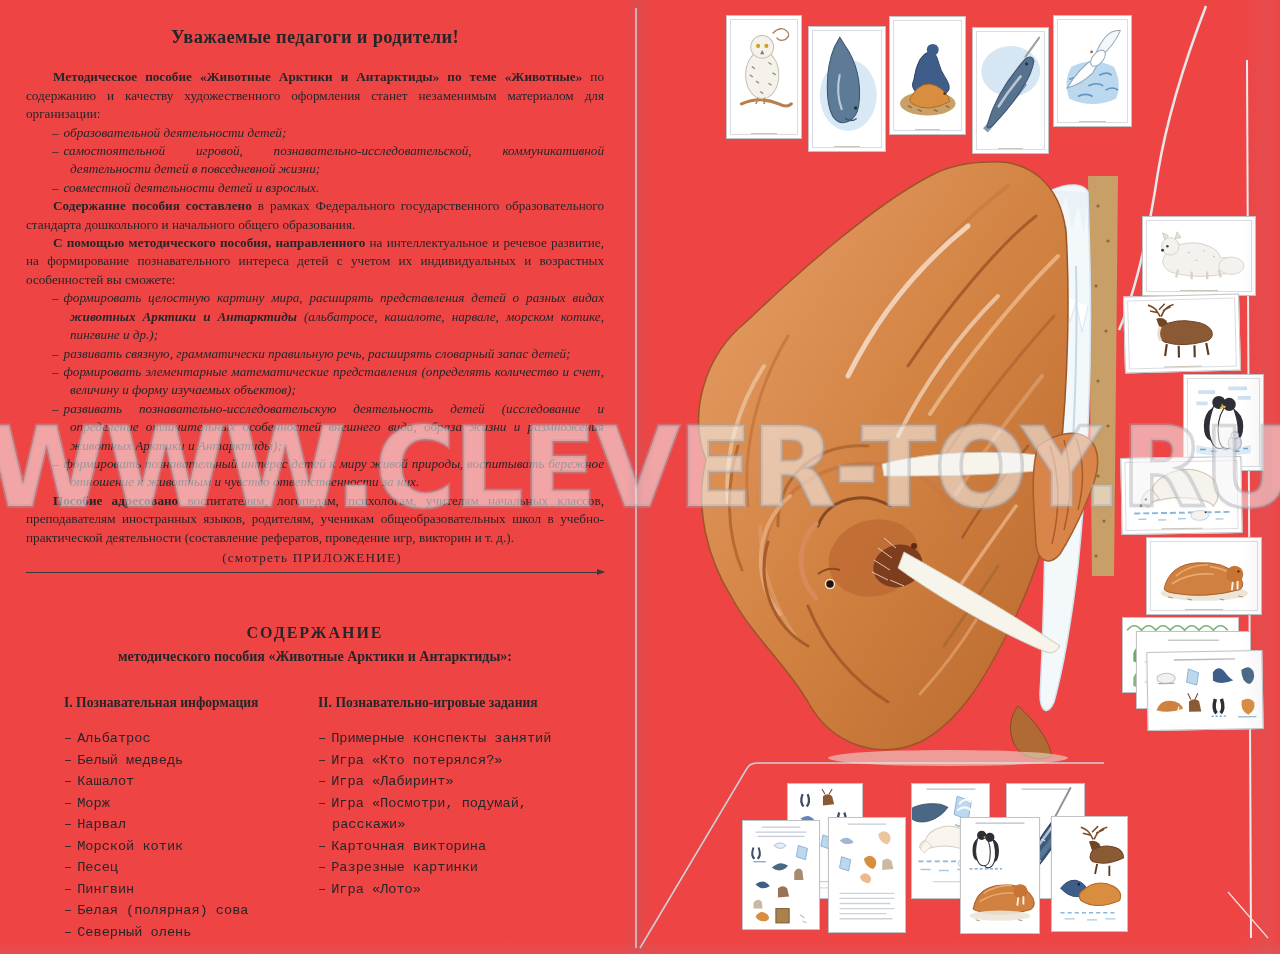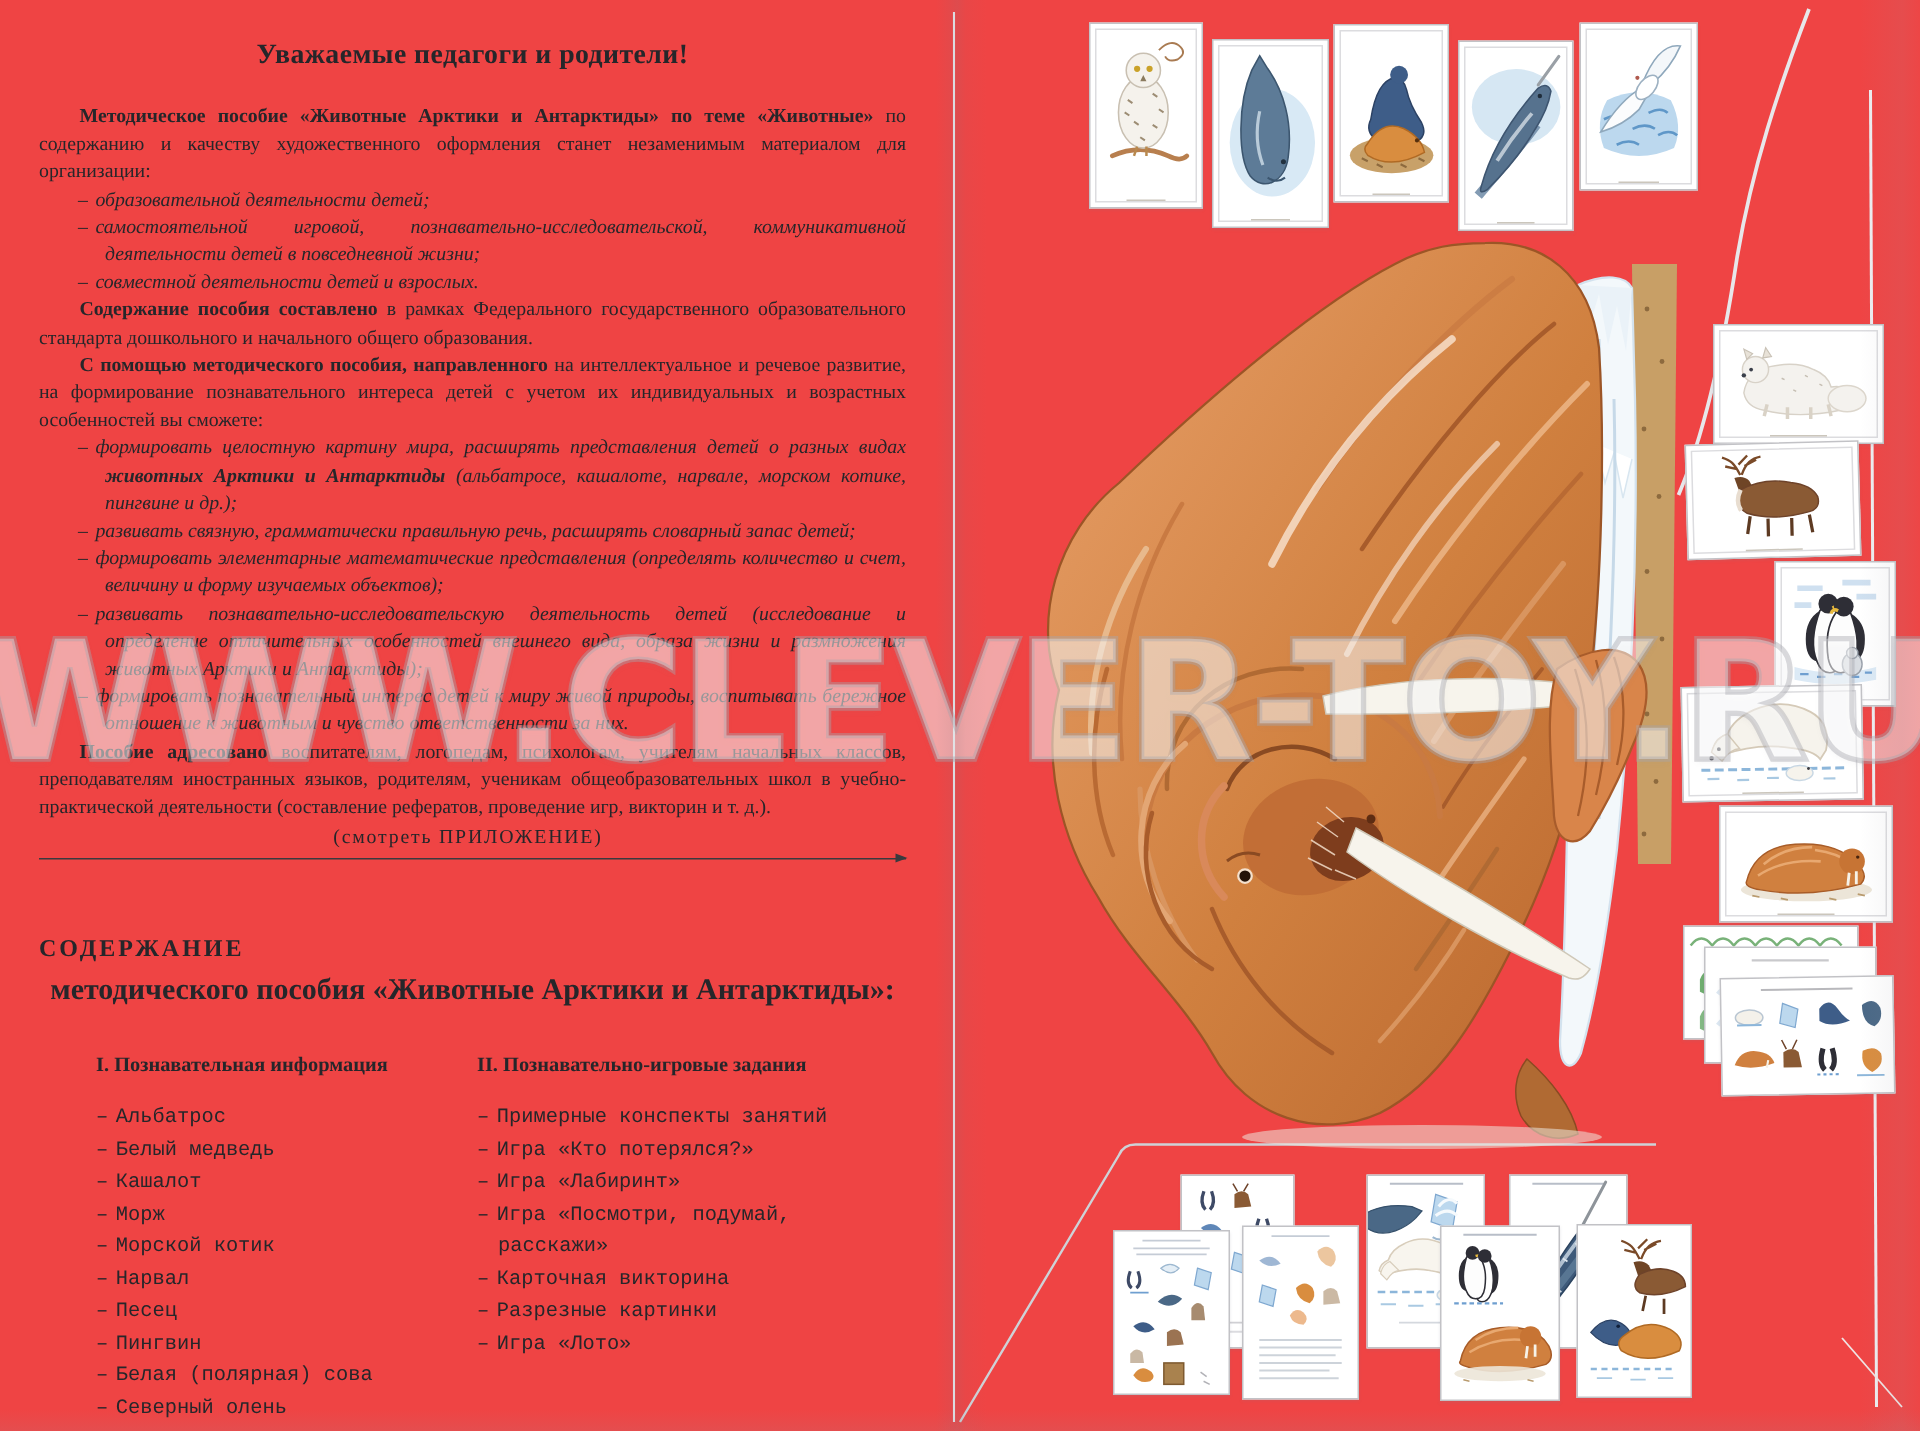--- a/index.html
+++ b/index.html
@@ -14,22 +14,22 @@
   .dlist{margin:0 0 0 26px;}
   .li{padding-left:18px;text-indent:-18px;font-style:italic;}
   .b{font-weight:bold;}
   .bi{font-weight:bold;font-style:italic;}
   .dm{margin-right:5px;}
   .appendix{text-align:center;letter-spacing:1.2px;margin-top:2px;padding-right:6px;}
   .rule{position:relative;height:1px;background:#3a3a3e;margin-top:5px;}
   .arrowhead{position:absolute;right:-1px;top:-3px;width:0;height:0;
              border-left:8px solid #3a3a3e;border-top:3.5px solid transparent;border-bottom:3.5px solid transparent;}
   .contents-block{position:absolute;left:26px;top:624px;width:578px;}
-  .c-head{font-weight:bold;font-size:16px;letter-spacing:2px;margin:0;}
-  .c-sub{text-align:center;font-weight:bold;font-size:20px;margin-top:7px;}
+  .c-head{text-align:center;font-weight:bold;font-size:16px;letter-spacing:2px;margin:0;}
+  .c-sub{text-align:center;font-weight:bold;font-size:14px;margin-top:7px;}
   .cols{display:flex;margin-top:30px;font-size:13.6px;}
   .col1{margin-left:38px;width:236px;}
   .col2{margin-left:18px;width:252px;}
   .col-h{font-weight:bold;margin-bottom:17px;}
   .citem{padding-left:14px;text-indent:-14px;line-height:21.5px;font-family:Liberation Mono, monospace;}
   
   .watermark{position:absolute;left:-14px;top:404px;width:1310px;z-index:40;pointer-events:none;
      font-family:"DejaVu Sans",sans-serif;font-weight:bold;font-size:110px;letter-spacing:-2px;
      color:rgba(255,255,255,0.5);-webkit-text-stroke:3.5px rgba(168,168,174,0.42);
      text-shadow:0 2px 4px rgba(140,140,150,0.10);white-space:nowrap;}
@@ -97,22 +97,22 @@
   <div class="contents-block">
     <div class="c-head">СОДЕРЖАНИЕ</div>
     <div class="c-sub">методического пособия «Животные Арктики и Антарктиды»:</div>
     <div class="cols">
       <div class="col1">
         <div class="col-h">I. Познавательная информация</div>
         <div class="citem"><span class="dm">–</span><span>Альбатрос</span></div>
         <div class="citem"><span class="dm">–</span><span>Белый медведь</span></div>
         <div class="citem"><span class="dm">–</span><span>Кашалот</span></div>
         <div class="citem"><span class="dm">–</span><span>Морж</span></div>
+        <div class="citem"><span class="dm">–</span><span>Нарвал</span></div>
         <div class="citem"><span class="dm">–</span><span>Морской котик</span></div>
-        <div class="citem"><span class="dm">–</span><span>Нарвал</span></div>
         <div class="citem"><span class="dm">–</span><span>Песец</span></div>
         <div class="citem"><span class="dm">–</span><span>Пингвин</span></div>
         <div class="citem"><span class="dm">–</span><span>Белая (полярная) сова</span></div>
         <div class="citem"><span class="dm">–</span><span>Северный олень</span></div>
       </div>
       <div class="col2">
         <div class="col-h">II. Познавательно-игровые задания</div>
         <div class="citem"><span class="dm">–</span><span>Примерные конспекты занятий</span></div>
         <div class="citem"><span class="dm">–</span><span>Игра «Кто потерялся?»</span></div>
         <div class="citem"><span class="dm">–</span><span>Игра «Лабиринт»</span></div>

